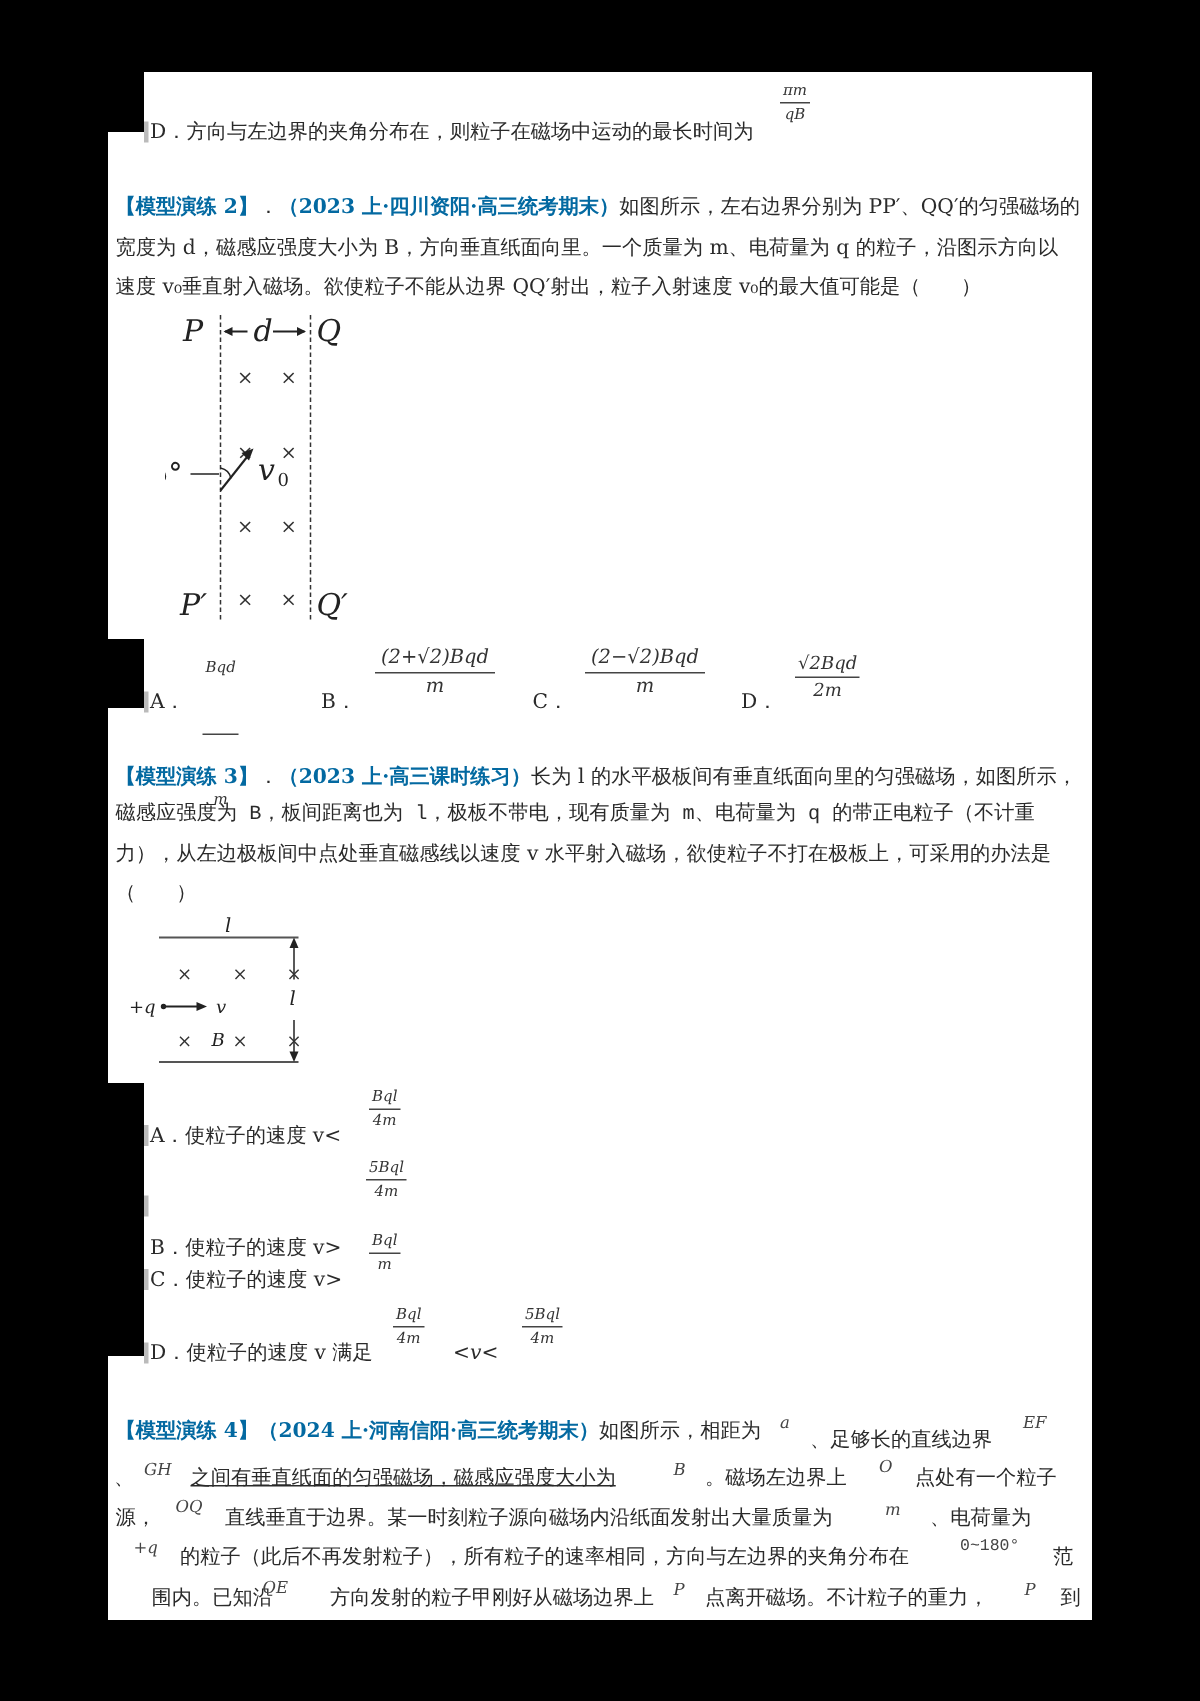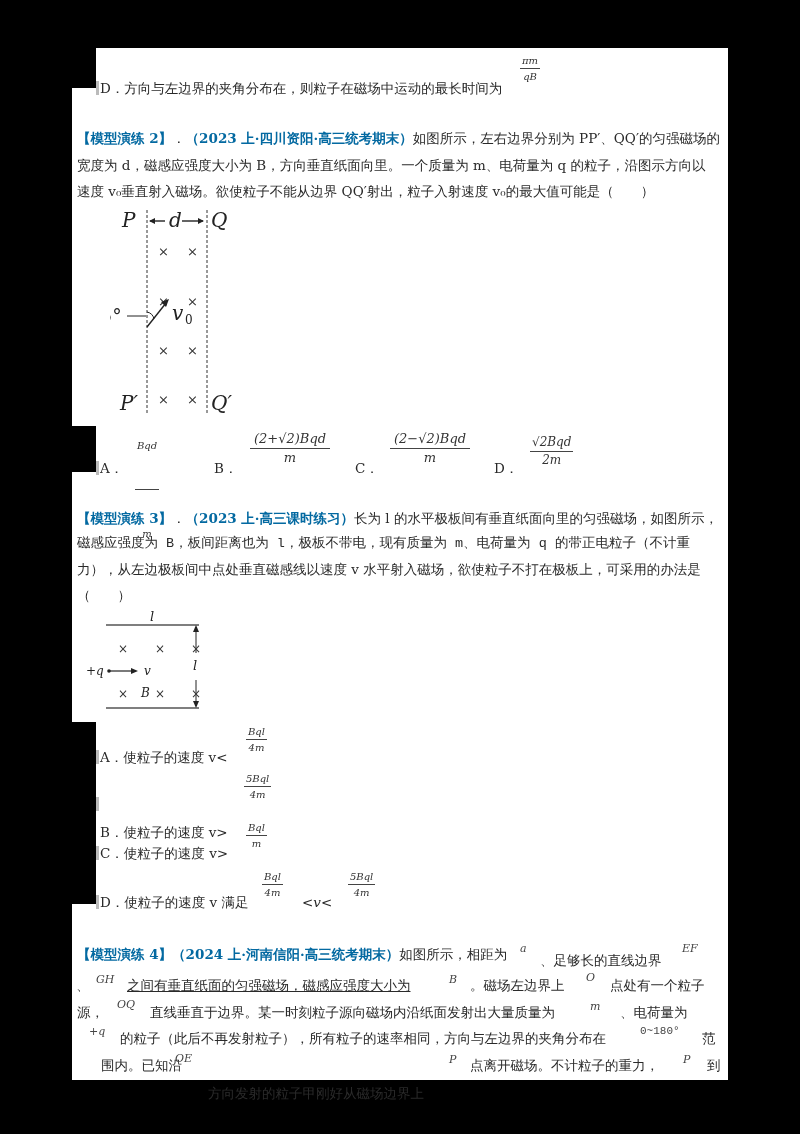--- a/index.html
+++ b/index.html
@@ -193,17 +193,17 @@
 <span class="sym" style="left:590px; top:1000px;">m</span>
 <div class="abs t" style="left:620px; top:1004px;">、电荷量为</div>
 
 <span class="sym" style="left:89px; top:1025px;">+q</span>
 <div class="abs t" style="left:120px; top:1030px;">的粒子（此后不再发射粒子），所有粒子的速率相同，方向与左边界的夹角分布在</div>
 <span class="sym" style="left:640px; top:1025px; font-style:normal;font-family:Liberation Mono, monospace;">0~180°</span>
 <div class="abs t" style="left:702px; top:1030px;">范</div>
 
 <div class="abs t" style="left:77px; top:1057px;margin-left:24px;">围内。已知沿</div>
 <span class="sym" style="left:175px; top:1052px;">OE</span>
-<div class="abs t" style="left:208px; top:1057px;margin-top:28px;">方向发射的粒子甲刚好从磁场边界上</div>
+<div class="abs t" style="left:220px; top:1057px;">方向发射的粒子甲刚好从磁场边界上</div>
 <span class="sym" style="left:449px; top:1053px;">P</span>
 <div class="abs t" style="left:470px; top:1057px;">点离开磁场。不计粒子的重力，</div>
 <span class="sym" style="left:683px; top:1053px;">P</span>
 <div class="abs t" style="left:707px; top:1057px;">到</div>
 
 </body></html>

